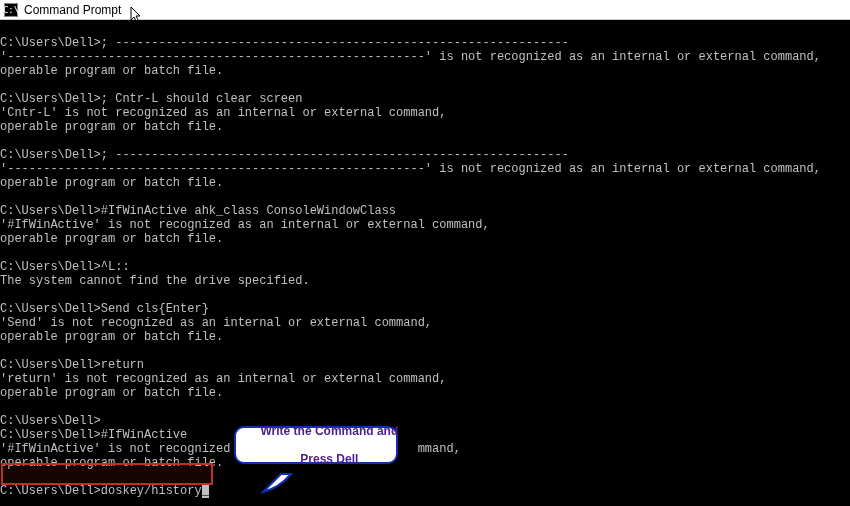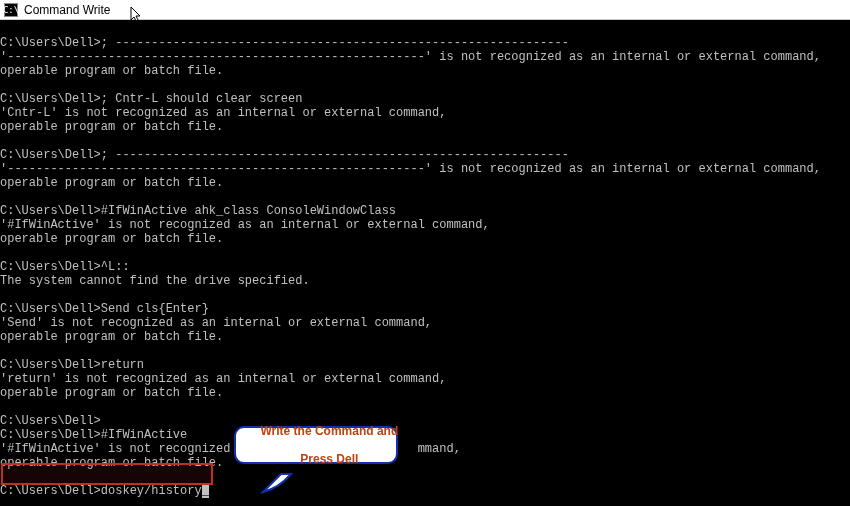--- a/index.html
+++ b/index.html
@@ -23,39 +23,39 @@
     font-size: 12px; line-height: 14px; white-space: pre; padding: 2px 0;
     position: relative; overflow: hidden;
   }
   .highlight-box {
     position: absolute; left: 1px; top: 443px; width: 212px; height: 22px;
     border: 2px solid #c03020; background: rgba(180,40,30,0.12); pointer-events: none;
   }
   .callout {
     position: absolute; left: 234px; top: 406px; width: 164px; height: 38px;
     background: #fff; border: 2px solid #1030b0; border-radius: 10px;
-    color: #c2410c; font-family: Arial, sans-serif; font-size: 12px;
+    color: #4c1d95; font-family: Arial, sans-serif; font-size: 12px;
     display: flex; align-items: center; justify-content: center; text-align: center;
     font-weight: bold; line-height: 14px;
   }
   .callout-tail {
     position: absolute; left: 228px; top: 438px; width: 0; height: 0;
     pointer-events: none;
   }
   .callout-tail svg { overflow: visible; }
   .term-cursor { background:#c0c0c0; color:#000; }
 </style>
 </head>
 <body>
 
 <div class="window">
 
   <div class="titlebar">
     <span class="app-icon">C:\</span>
-    <span>Command Write</span>
+    <span>Command Prompt</span>
   </div>
 
   <div class="cursor-arrow">
     <svg width="14" height="18" viewBox="0 0 14 18">
       <path d="M1 1 L1 14 L4 11 L6.5 16 L8.5 15 L6 10 L10 10 Z" fill="#fff" stroke="#000" stroke-width="1"></path>
     </svg>
   </div>
 
   <div class="terminal">
 <span>C:\Users\Dell&gt;; ---------------------------------------------------------------</span>

